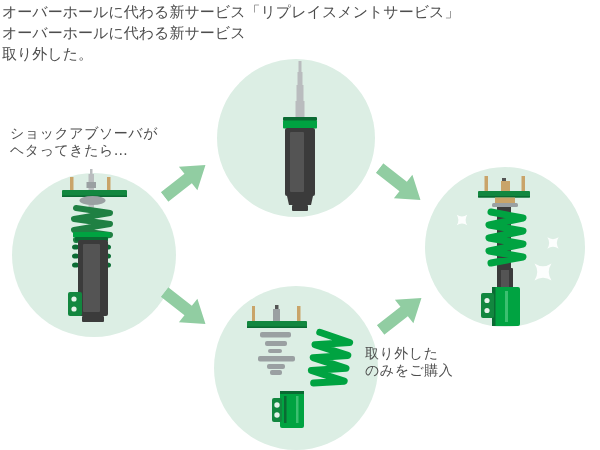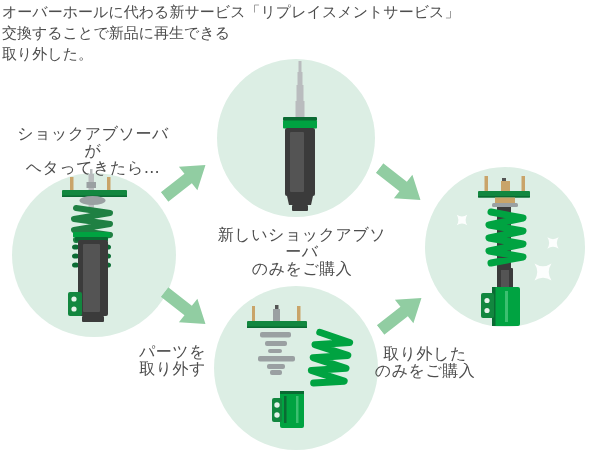--- a/index.html
+++ b/index.html
@@ -6,22 +6,22 @@
     --background:#ffffff; --circle-bg:#dceee4; --arrow:#91cda2; --text:#4d4d4d;
     --green:#12873f; --green-bright:#00a341; --green-dark:#0a6b33; --green-light:#3cbf70;
     --spring-dark:#1f8043; --body-dark:#3b3b3b; --body-panel:#545454; --silver:#b9bcbe;
     --tan:#c9a469; --gray-part:#9aa0a2; --hole:#e6f2ea;
   }
   html,body { margin:0; padding:0; background:var(--background); }
   .stage { position:relative; width:600px; height:450px; background:var(--background);
            font-family:"DejaVu Sans","Liberation Sans",sans-serif; overflow:hidden; }
   .intro { position:absolute; left:2px; top:2px; font-size:15px; line-height:21px; color:var(--text); }
   .circle { position:absolute; border-radius:50%; background:var(--circle-bg); }
-  .step-label { position:absolute; font-size:16px; line-height:17px; color:var(--text);
-                text-align:center; white-space:pre-line; letter-spacing:0.5px; }
+  .step-label { position:absolute; font-size:14px; line-height:17px; color:var(--text);
+                text-align:left; white-space:pre-line; letter-spacing:0.5px; }
   .abs { position:absolute; }
   .f-green   { fill:var(--green); }
   .f-greenb  { fill:var(--green-bright); }
   .f-greend  { fill:var(--green-dark); }
   .f-greenl  { fill:var(--green-light); }
   .f-body    { fill:var(--body-dark); }
   .f-panel   { fill:var(--body-panel); }
   .f-silver  { fill:var(--silver); }
   .f-tan     { fill:var(--tan); }
   .f-gray    { fill:var(--gray-part); }
@@ -31,35 +31,31 @@
   .spring-dark  { stroke:var(--spring-dark);  fill:none; stroke-linecap:round; stroke-linejoin:round; }
   .sparkle { fill:#ffffff; opacity:0.9; }
 </style>
 </head>
 <body>
 
 <div class="stage">
 
   <div class="intro">
     <div>オーバーホールに代わる新サービス「リプレイスメントサービス」</div>
-    <div>交換することで新品に再生できる</div>
+    <div>オーバーホールに代わる新サービス</div>
     <div>取り外した。</div>
   </div>
 
   <div class="circle" style="left:217px; top:59px;  width:158px; height:158px;"></div>
   <div class="circle" style="left:12px;  top:173px; width:164px; height:164px;"></div>
   <div class="circle" style="left:214px; top:286px; width:164px; height:164px;"></div>
   <div class="circle" style="left:425px; top:167px; width:160px; height:160px;"></div>
 
   <div class="step-label" style="left:10px;  top:125px; width:166px;">ショックアブソーバが
 ヘタってきたら…</div>
-  <div class="step-label" style="left:212px; top:226px; width:180px;">新しいショックアブソーバ
-のみをご購入</div>
-  <div class="step-label" style="left:130px; top:343px; width:85px;">パーツを
-取り外す</div>
   <div class="step-label" style="left:365px; top:345px; width:120px;">取り外した
 のみをご購入</div>
 
   <svg class="abs" style="left:159px; top:163px; transform:rotate(-38deg);" width="52" height="36" viewBox="0 0 52 36">
     <polygon class="f-arrow" points="0,12 30,12 30,3 52,18 30,33 30,24 0,24"></polygon>
   </svg>
   <svg class="abs" style="left:374px; top:166px; transform:rotate(38deg);" width="52" height="36" viewBox="0 0 52 36">
     <polygon class="f-arrow" points="0,12 30,12 30,3 52,18 30,33 30,24 0,24"></polygon>
   </svg>
   <svg class="abs" style="left:159px; top:290px; transform:rotate(38deg);" width="52" height="36" viewBox="0 0 52 36">

